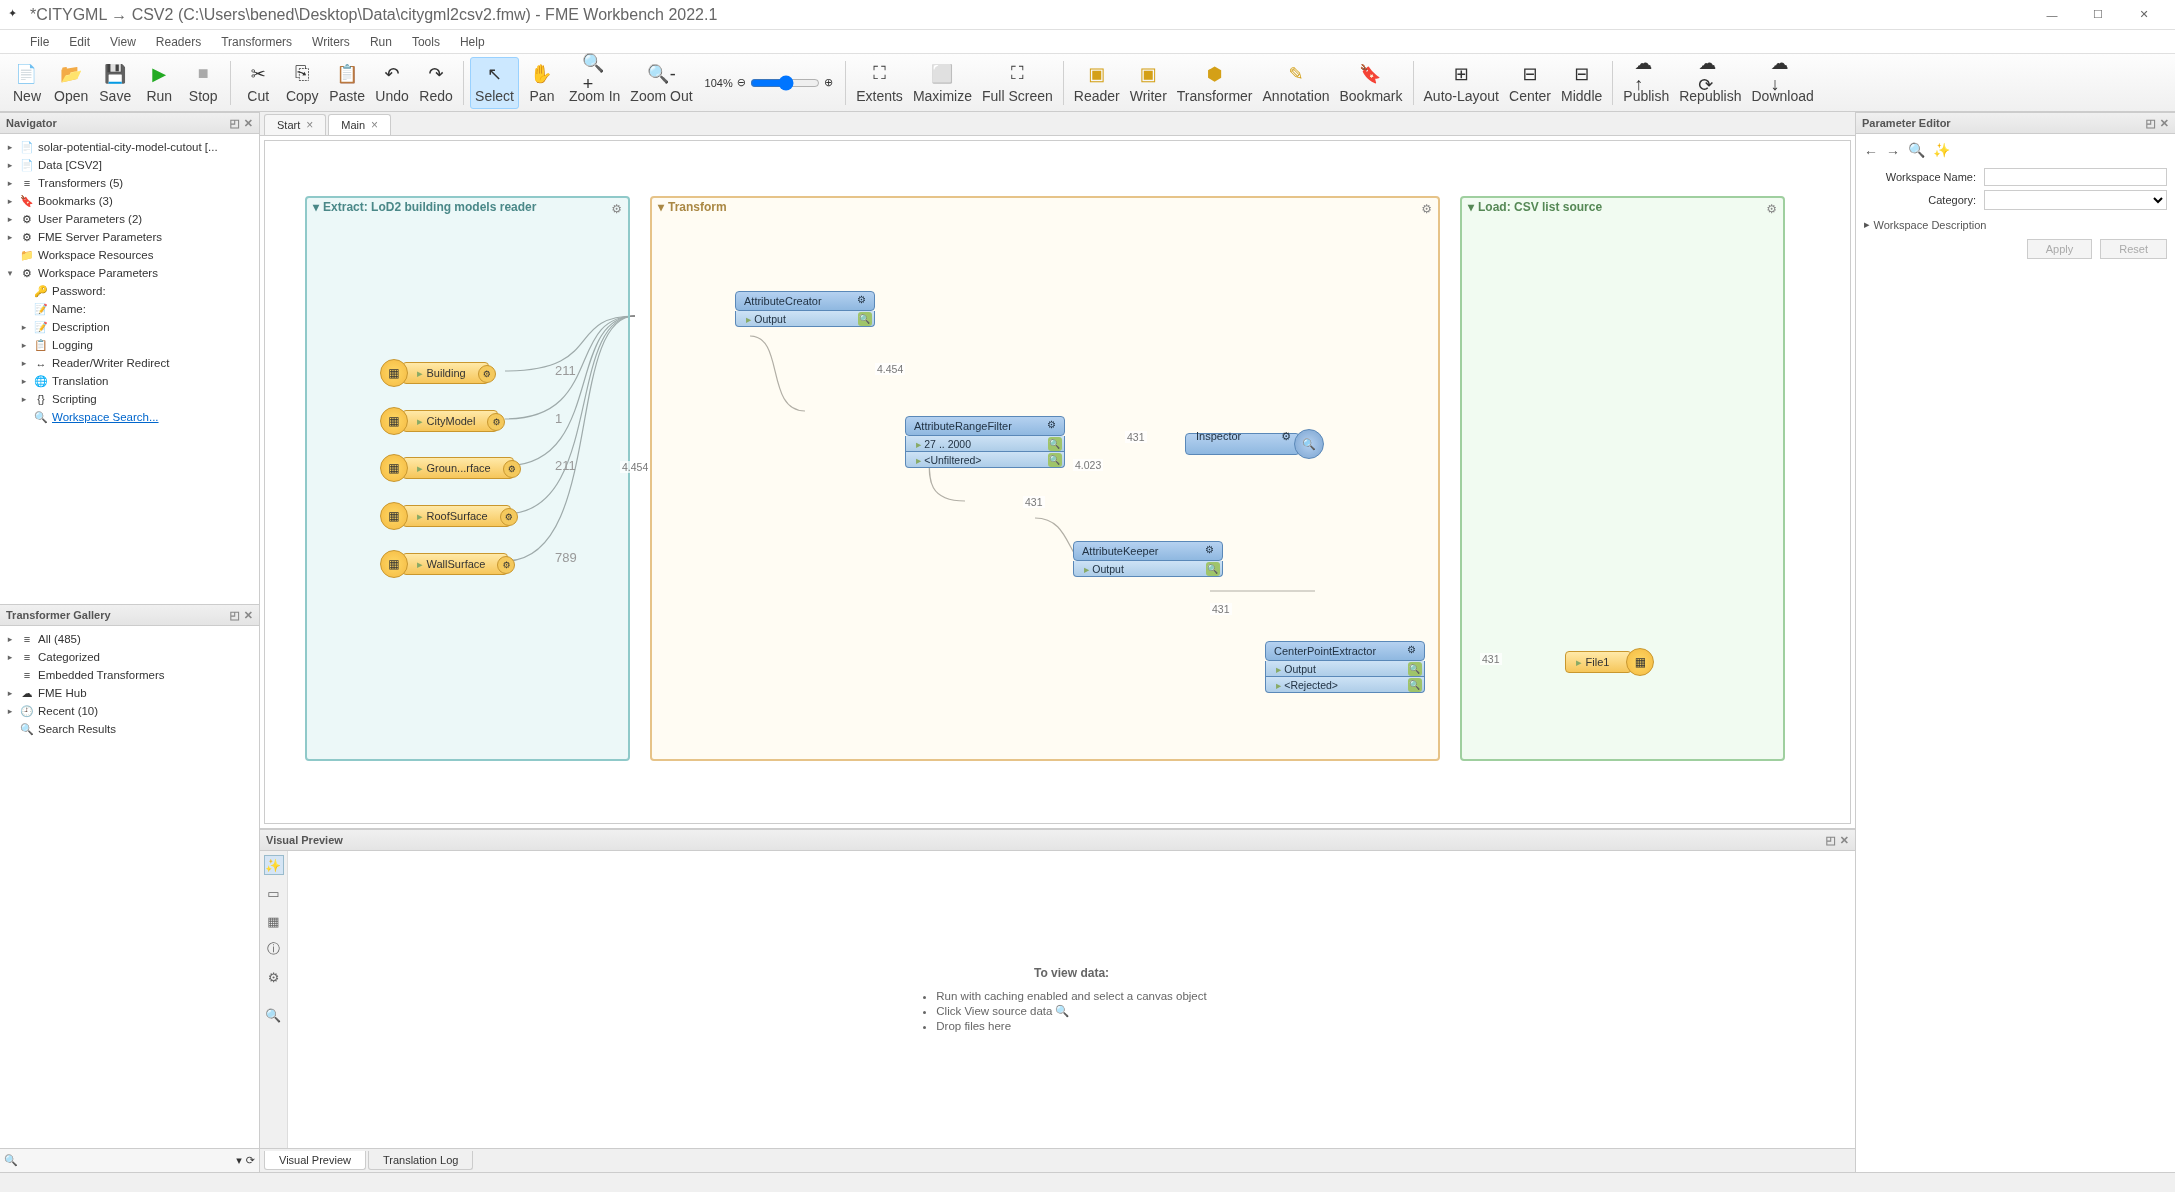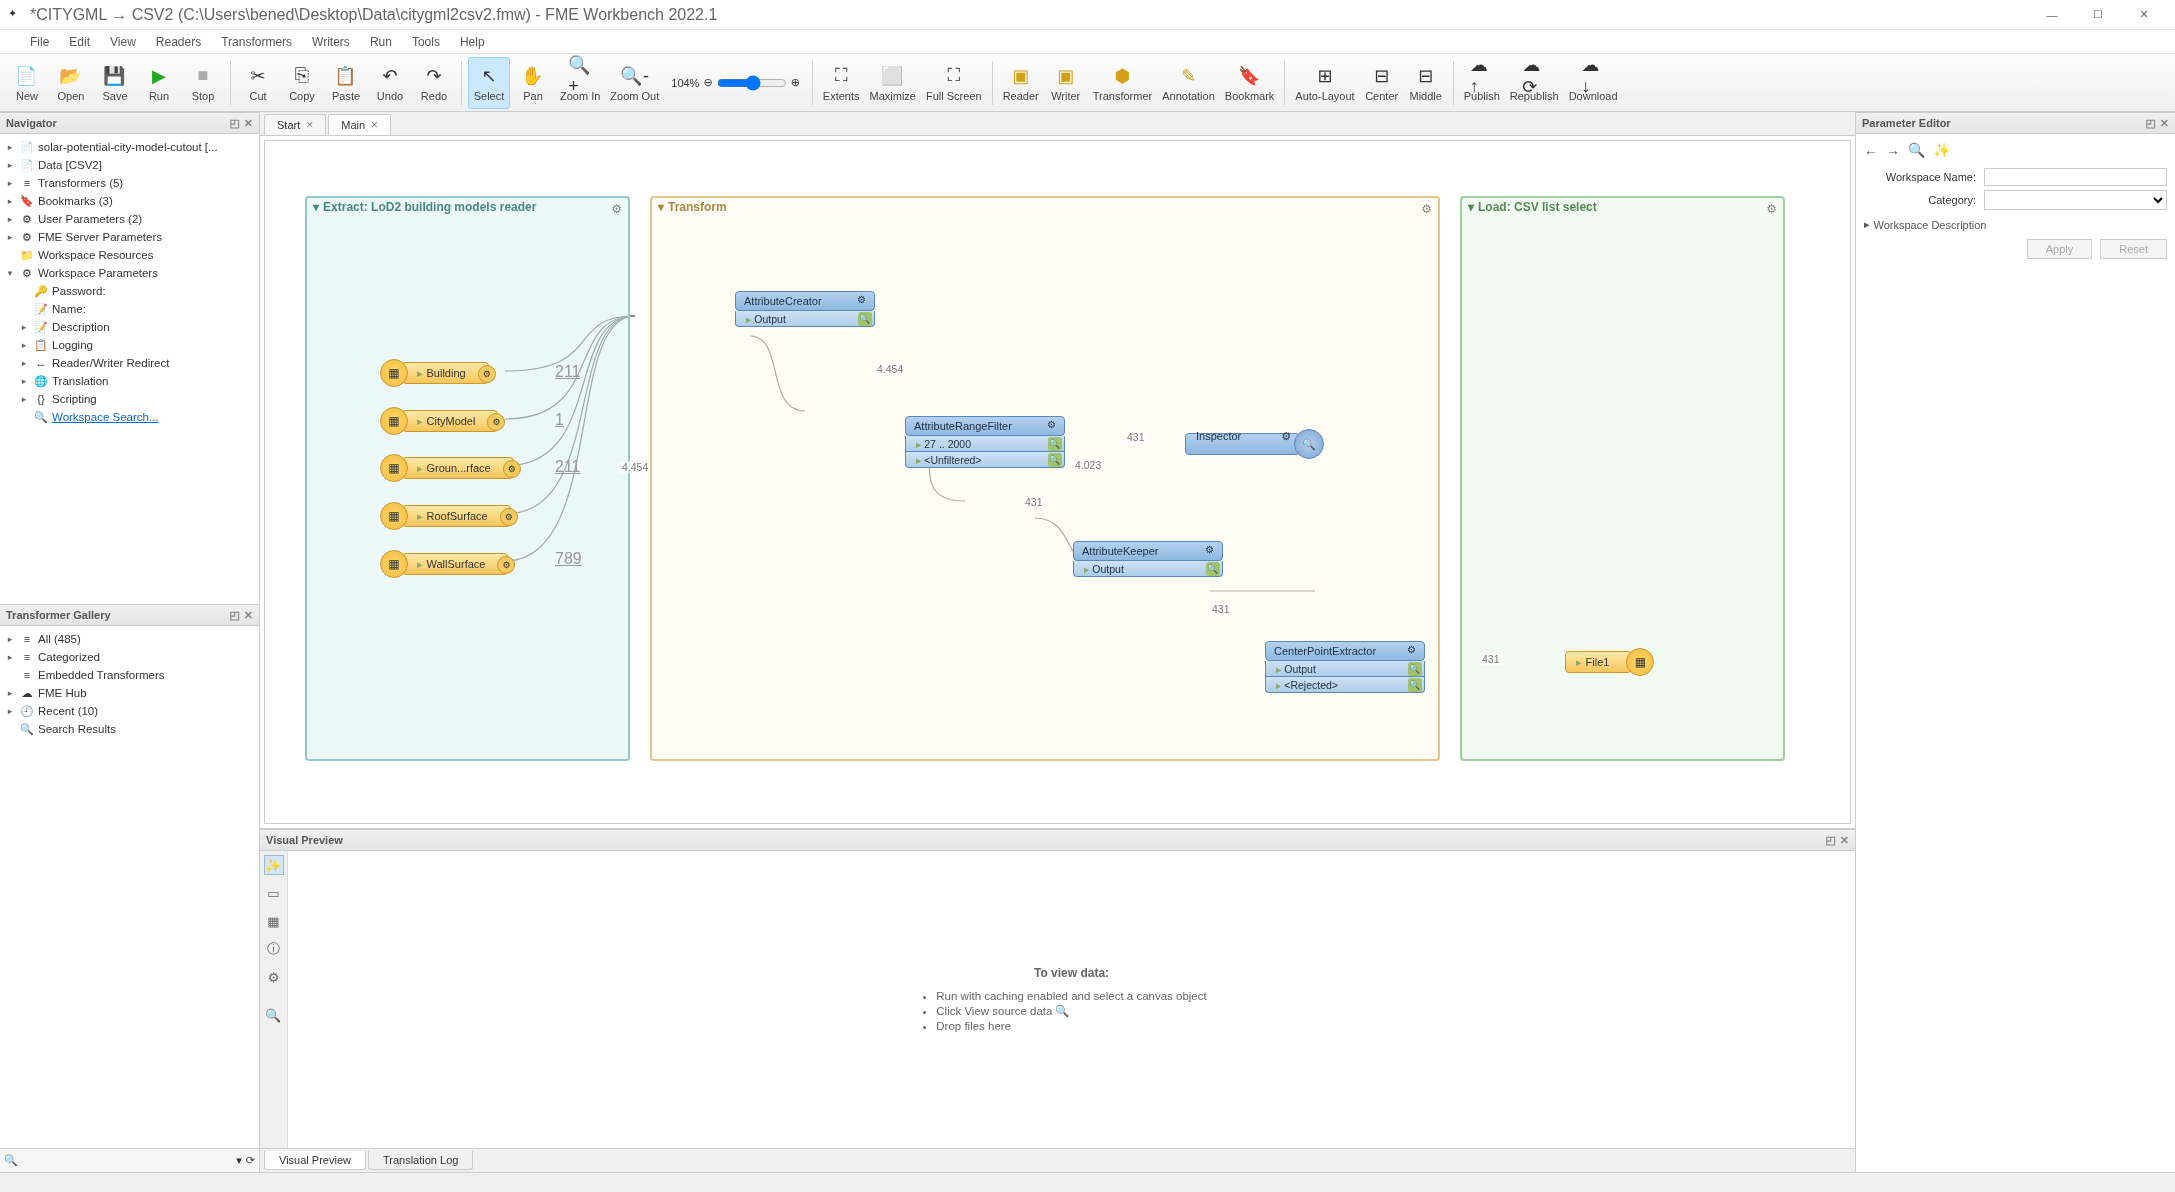--- a/index.html
+++ b/index.html
@@ -7,21 +7,21 @@
 .titlebar { height: 30px; background: #fff; display: flex; align-items: center; padding: 0 8px; border-bottom: 1px solid #e0e0e0; }
 .titlebar .icon { width: 16px; height: 16px; margin-right: 6px; }
 .titlebar .title { flex: 1; color: #666; font-size: 16px; }
 .titlebar .winbtn { width: 46px; height: 30px; display: flex; align-items: center; justify-content: center; color: #666; cursor: pointer; }
 .menubar { height: 24px; background: #fff; display: flex; align-items: center; padding: 0 20px; border-bottom: 1px solid #e0e0e0; }
 .menubar .menuitem { padding: 2px 10px; cursor: pointer; color: #555; font-size: 12px; }
 .toolbar { height: 58px; background: linear-gradient(#fdfdfd,#f0f0f0); display: flex; align-items: center; padding: 2px 6px; border-bottom: 1px solid #ccc; gap: 2px; }
 .toolbtn { display: flex; flex-direction: column; align-items: center; justify-content: center; min-width: 42px; height: 52px; padding: 2px 4px; cursor: pointer; border-radius: 3px; }
 .toolbtn.selected { background: #cce8ff; border: 1px solid #99d1ff; }
 .toolbtn .ticon { width: 24px; height: 24px; display: flex; align-items: center; justify-content: center; font-size: 18px; }
-.toolbtn .tlabel { font-size: 11px; color: #444; margin-top: 2px; }
+.toolbtn .tlabel { font-size: 14px; color: #444; margin-top: 2px; }
 .toolsep { width: 1px; height: 44px; background: #d0d0d0; margin: 0 4px; }
 .zoomgroup { display: flex; align-items: center; gap: 4px; padding: 0 6px; }
 .zoomgroup input[type=range] { width: 70px; }
 .main { display: flex; height: calc(100% - 30px - 24px - 58px - 20px); }
 .left { width: 260px; display: flex; flex-direction: column; border-right: 1px solid #ccc; background: #f6f6f6; }
 .panel-header { height: 22px; background: linear-gradient(#f0f0f0,#e4e4e4); border-bottom: 1px solid #ccc; border-top: 1px solid #ccc; display: flex; align-items: center; padding: 0 6px; font-weight: bold; color: #555; font-size: 11px; }
 .panel-header .phbtns { margin-left: auto; display: flex; gap: 4px; color: #888; }
 .navtree { flex: 0 0 auto; overflow: auto; background: #fff; padding: 4px 2px; height: 470px;}
 .treeitem { display: flex; align-items: center; padding: 1px 2px; cursor: pointer; white-space: nowrap; }
 .treeitem .arrow { width: 12px; text-align: center; color: #666; font-size: 9px; }
@@ -45,21 +45,21 @@
 .bm-extract .bmheader { color: #4a8888; }
 .bm-transform { border-color: #e6c388; background: rgba(255,245,220,0.35); }
 .bm-transform .bmheader { color: #aa8844; }
 .bm-load { border-color: #9fcf9f; background: rgba(220,245,220,0.4); }
 .bm-load .bmheader { color: #558855; }
 .node { position: absolute; }
 .reader-node, .writer-node { display:flex; align-items:center; }
 .reader-circ { width:28px; height:28px; border-radius:50%; background:radial-gradient(#ffd966,#f4b942); border:1px solid #c9972e; margin-right:-6px; z-index:2; display:flex;align-items:center;justify-content:center; font-size:12px;}
 .reader-body { height:22px; background:linear-gradient(#ffe9a8,#f6c65a); border:1px solid #c9972e; border-radius:4px; padding:0 22px 0 14px; display:flex; align-items:center; font-size:11px; position:relative;}
 .reader-port { position:absolute; right:-8px; top:2px; width:18px; height:18px; border-radius:50%; background:#f4c95d; border:1px solid #c9972e; display:flex;align-items:center;justify-content:center; font-size:9px;}
-.node-count { position:absolute; font-size:16px; color:#999;text-decoration:underline; }
+.node-count { position:absolute; font-size:13px; color:#999; }
 .trans-node { }
 .trans-title { height:20px; background:linear-gradient(#b5d1f0,#8fb8e0); border:1px solid #5a88b8; border-radius:4px 4px 4px 4px; padding:0 20px 0 8px; display:flex; align-items:center; font-size:11px; color:#234; position:relative;}
 .trans-title .tgear { position:absolute; right:3px; top:2px; width:14px; height:14px; font-size:10px;}
 .trans-port { height:16px; background:linear-gradient(#cde2f5,#aecde8); border:1px solid #5a88b8; border-top:none; padding:0 20px 0 10px; display:flex; align-items:center; font-size:10.5px; color:#234; position:relative;}
 .trans-port:last-child { border-radius: 0 0 4px 4px; }
 .trans-port .pmag { position:absolute; right:2px; top:1px; width:14px; height:14px; background:#9fc46a; border-radius:3px; font-size:9px; display:flex;align-items:center;justify-content:center;}
 .inspector-node { display:flex; align-items:center; }
 .inspector-body { height:22px; background:linear-gradient(#b5d1f0,#8fb8e0); border:1px solid #5a88b8; border-radius:4px; padding:0 8px 16px 10px; display:flex; align-items:center; font-size:11px; color:#234;}
 .inspector-circ { width:30px; height:30px; border-radius:50%; background:radial-gradient(#b5d1f0,#7aa3d0); border:1px solid #5a88b8; margin-left:-6px; display:flex;align-items:center;justify-content:center;}
 svg.wires { position:absolute; top:0; left:0; width:100%; height:100%; pointer-events:none; }
@@ -412,21 +412,21 @@
       <div class="bookmark bm-transform" style="left:385px; top:55px; width:790px; height:565px;">
         <div class="bmheader">
             <span>▾</span>
             <span>Transform</span>
           </div>
         <div class="bmgear">⚙</div>
       </div>
       <div class="bookmark bm-load" style="left:1195px; top:55px; width:325px; height:565px;">
         <div class="bmheader">
             <span>▾</span>
-            <span>Load: CSV list select</span>
+            <span>Load: CSV list source</span>
           </div>
         <div class="bmgear">⚙</div>
       </div>
 
       <div class="node reader-node" style="left:115px; top:218px;">
           <div class="reader-circ">▦</div>
           <div class="reader-body">
             <span style="color:#8a6;margin-right:4px;">▸</span>
             <span>Building</span>
             <div class="reader-port">⚙</div>

